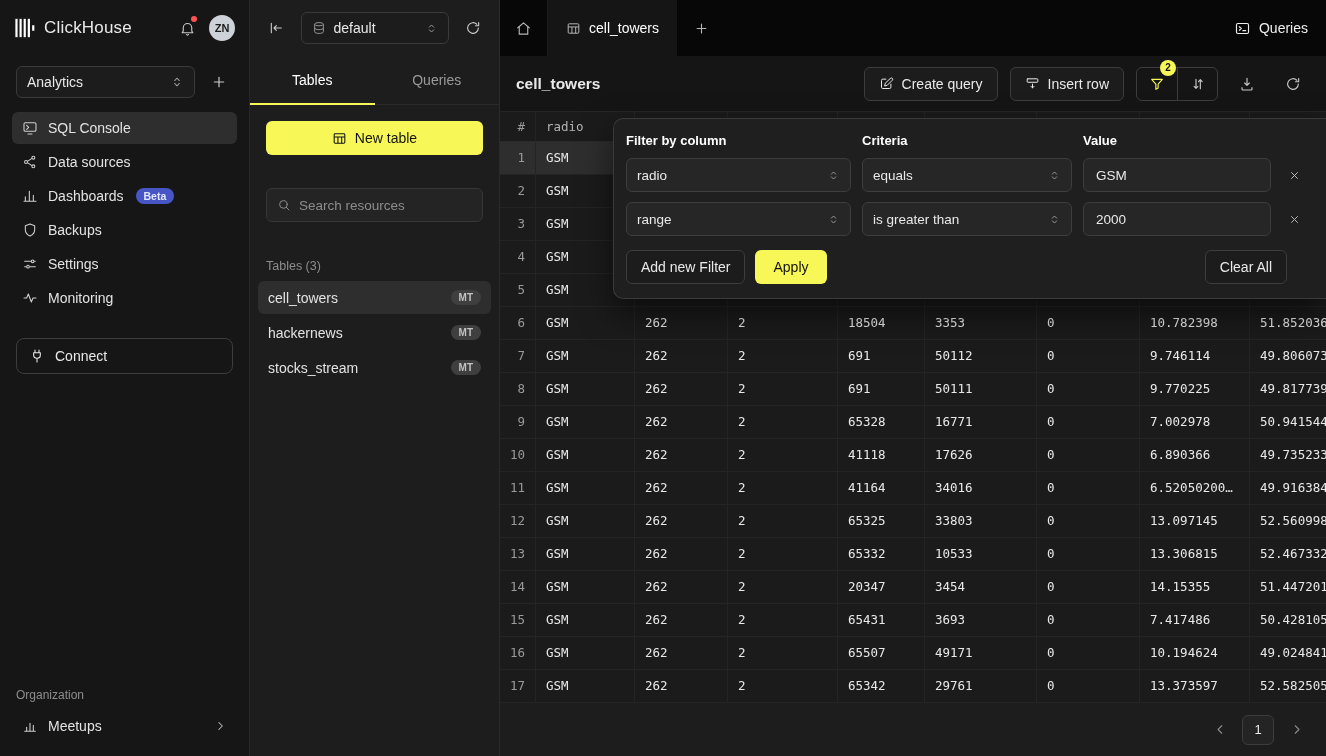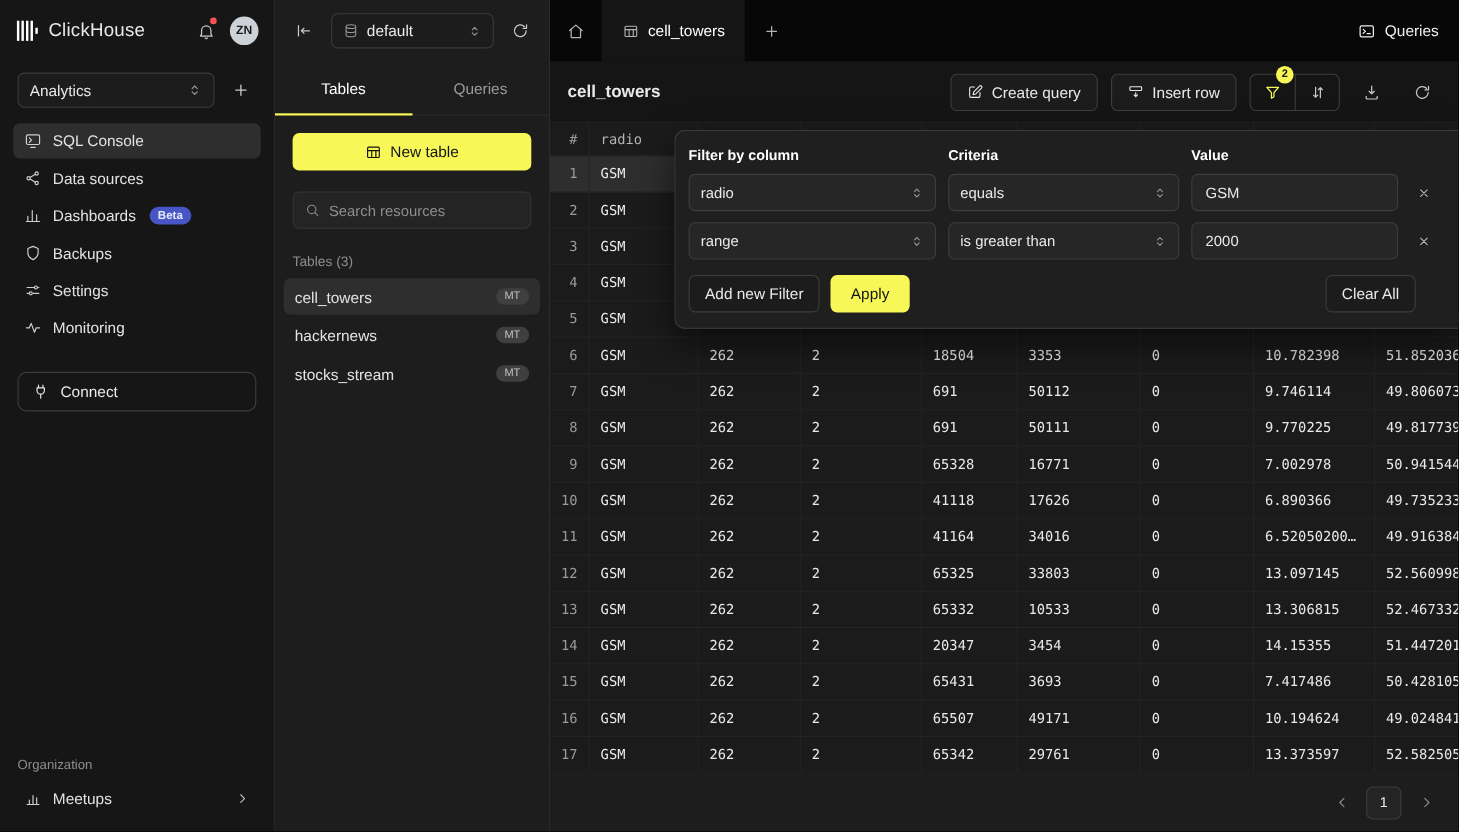--- a/index.html
+++ b/index.html
@@ -43,30 +43,30 @@
   .explorer{flex:0 0 250px;background:#1d1d1d;border-right:1px solid #2a2a2a;display:flex;flex-direction:column}
   .ex-topbar{height:56px;display:flex;align-items:center;justify-content:space-between;padding:0 12px;flex:0 0 auto}
   .db-select{width:148px;height:32px}
   .db-select .lbl{display:flex;align-items:center;gap:8px}
   .ex-tabs{height:49px;display:flex;border-bottom:1px solid #2a2a2a;flex:0 0 auto}
   .ex-tab{flex:1;display:flex;align-items:center;justify-content:center;color:#9a9a9a;cursor:pointer;position:relative;font-size:14px}
   .ex-tab.active{color:#fff}
   .ex-tab.active::after{content:"";position:absolute;left:0;right:0;bottom:-1px;height:2px;background:#f7f857}
   .newtable-btn{margin:16px;height:34px;background:#f7f857;display:flex;align-items:center;justify-content:center;gap:8px;
     color:#141414;border:none;border-radius:6px;font-size:14px;font-weight:500;cursor:pointer}
-  .search-box{margin:3px 16px;height:34px;background:#242424;border:1px solid #363636;border-radius:6px;
+  .search-box{margin:17px 16px;height:34px;background:#242424;border:1px solid #363636;border-radius:6px;
     display:flex;align-items:center;gap:8px;padding:0 10px;color:#8d8d8d}
   .search-box input{background:none;border:none;outline:none;color:#ddd;font-size:13.5px;width:100%}
   .search-box input::placeholder{color:#8d8d8d}
   .tables-label{padding:20px 16px 8px;color:#8d8d8d;font-size:12.5px}
   .table-list{padding:0 8px;display:flex;flex-direction:column;gap:2px}
   .table-item{display:flex;align-items:center;justify-content:space-between;height:33px;padding:0 10px;border-radius:6px;
     cursor:pointer;font-size:14px;color:#e3e3e3}
   .table-item.selected{background:#2e2e2e}
-  .badge-mt{background:#3f3f3f;color:#c2c2c2;font-size:10px;font-weight:400;padding:2px 8px;border-radius:9px}
+  .badge-mt{background:#3f3f3f;color:#c2c2c2;font-size:10px;font-weight:700;padding:2px 8px;border-radius:9px}
 
   
   .main{flex:1;display:flex;flex-direction:column;min-width:0}
   .tabbar{height:56px;background:#070707;display:flex;align-items:stretch;flex:0 0 auto}
   .tab-home{width:48px;display:flex;align-items:center;justify-content:center;color:#b5b5b5;cursor:pointer;border-right:1px solid #1c1c1c}
   .tab{display:flex;align-items:center;gap:8px;padding:0 18px;background:#151515;color:#fff;font-size:14px;cursor:pointer}
   .tab .ic{color:#b5b5b5}
   .tab-plus{width:48px;display:flex;align-items:center;justify-content:center;color:#b5b5b5;cursor:pointer}
   .tabbar .right{margin-left:auto;display:flex;align-items:center;padding-right:18px}
   .queries-btn{display:flex;align-items:center;gap:8px;color:#eee;background:none;border:none;font-size:14px;cursor:pointer}

